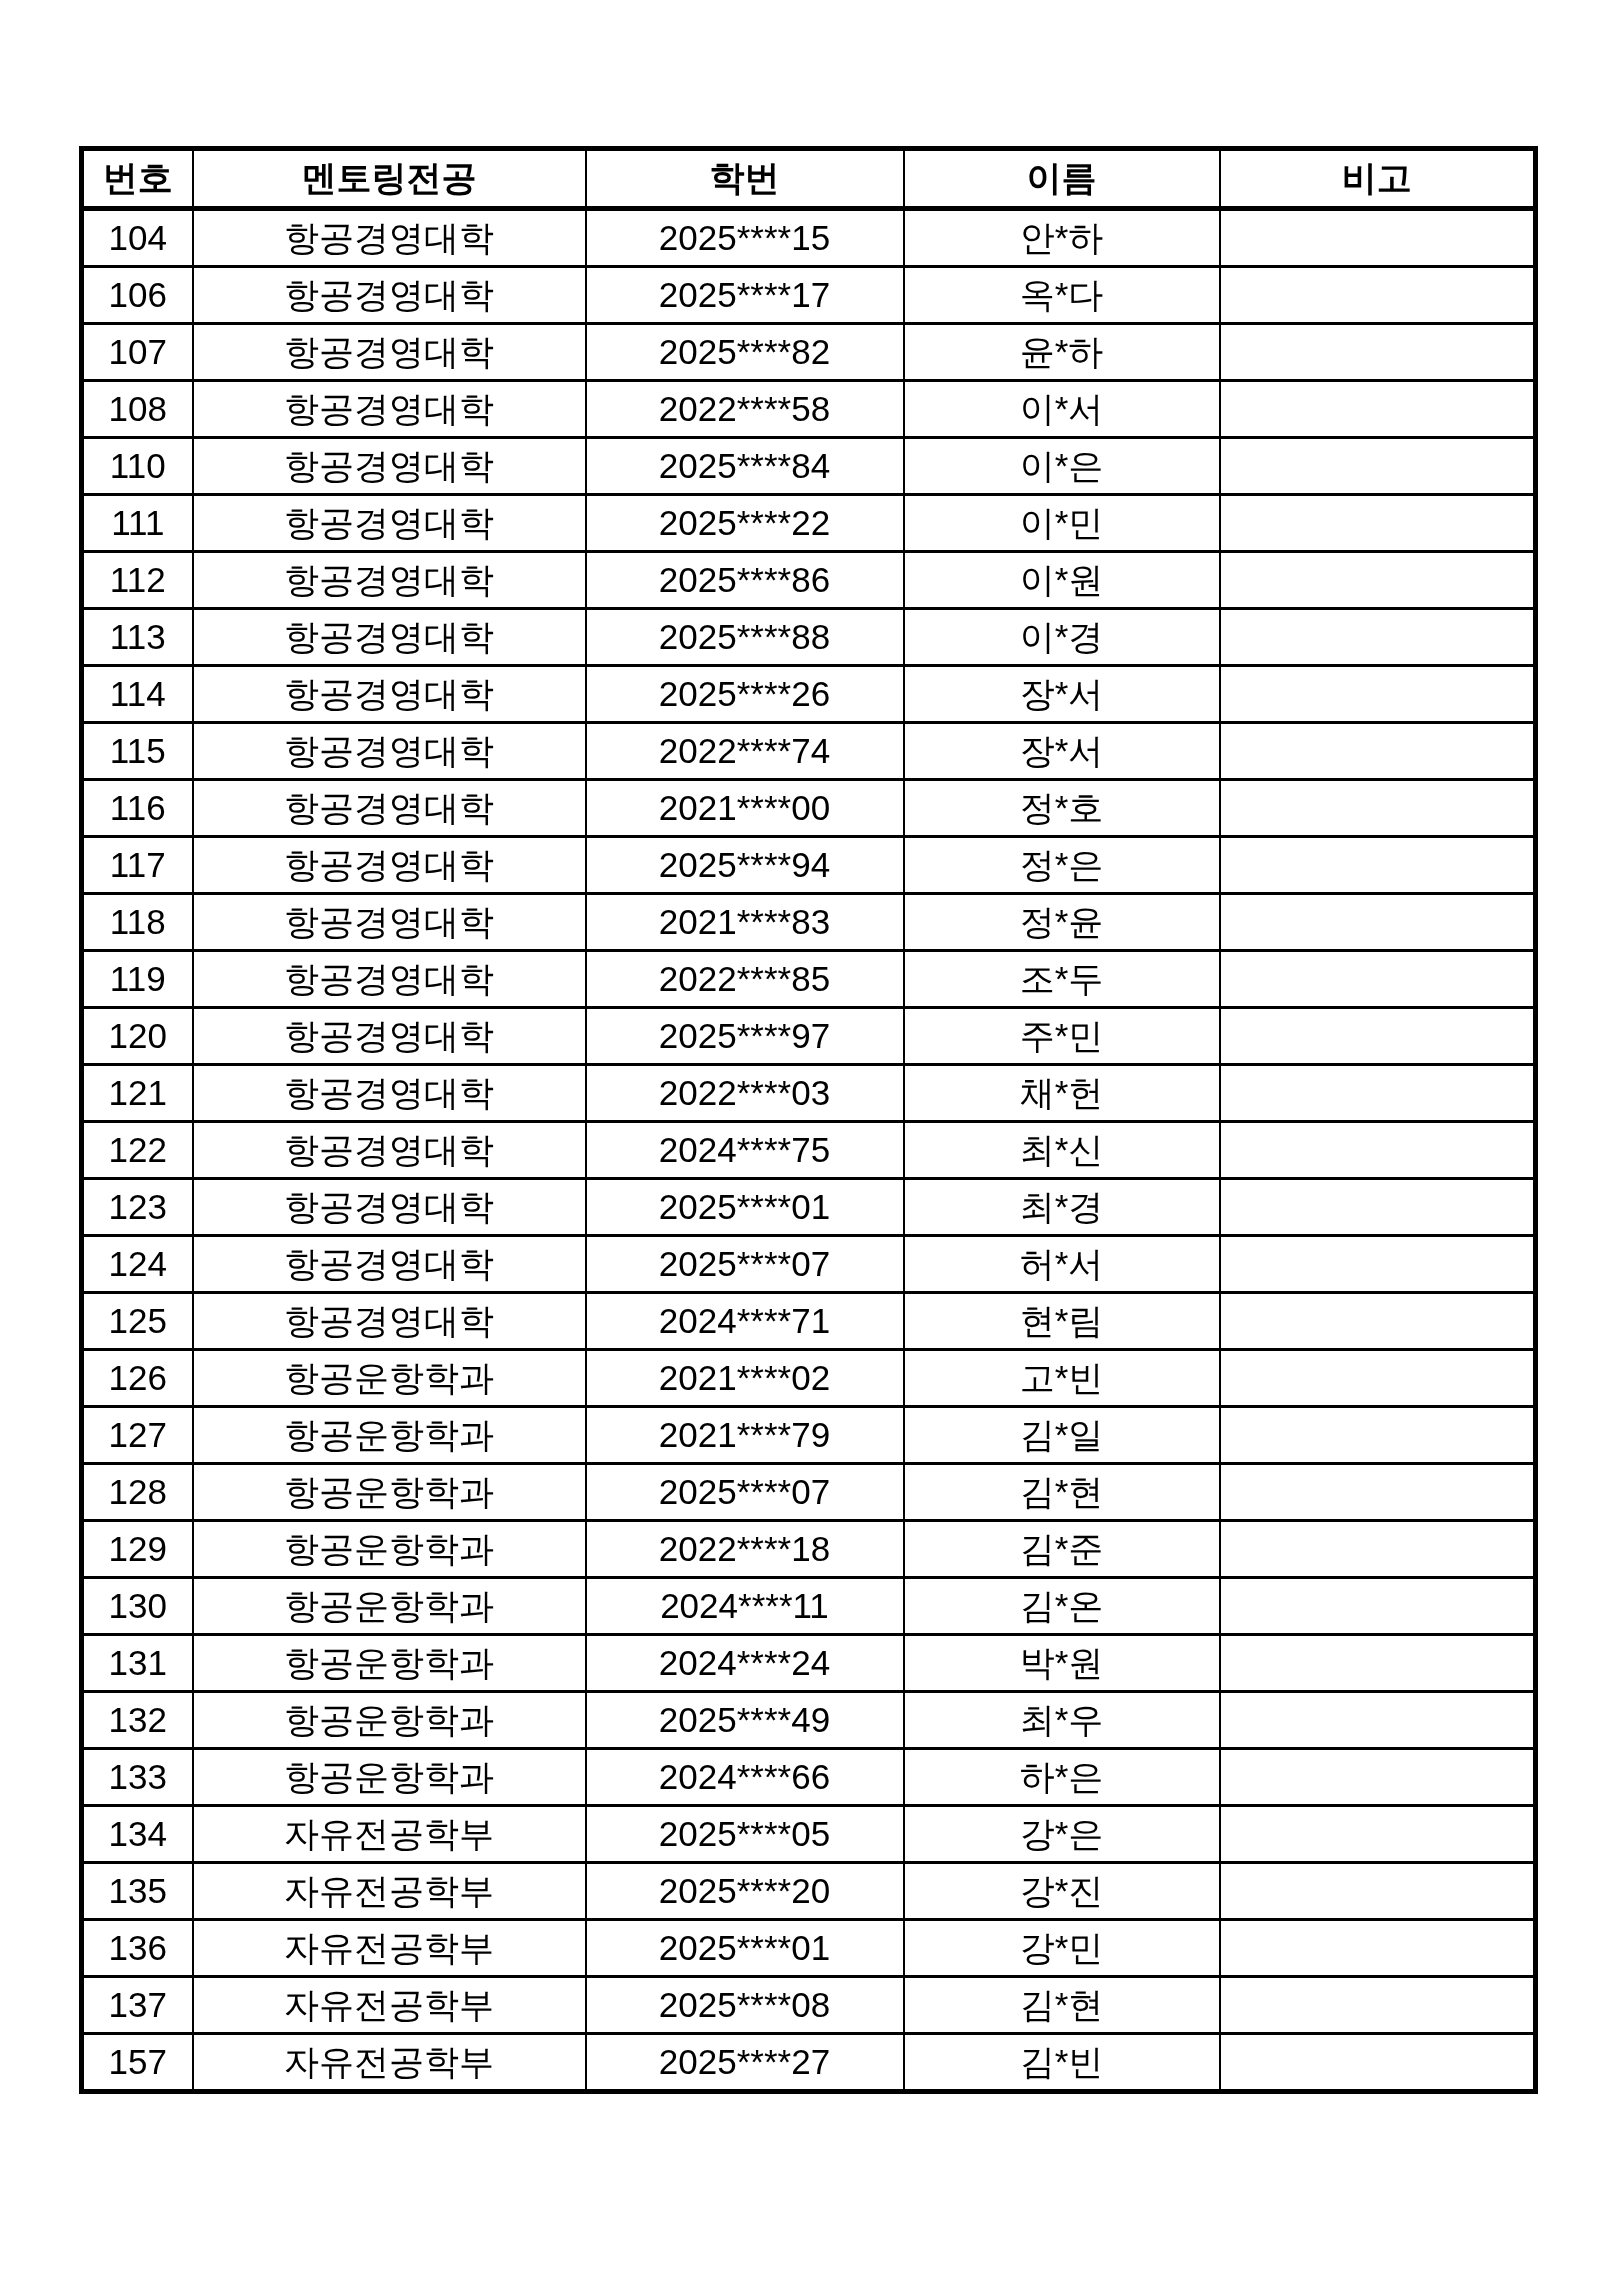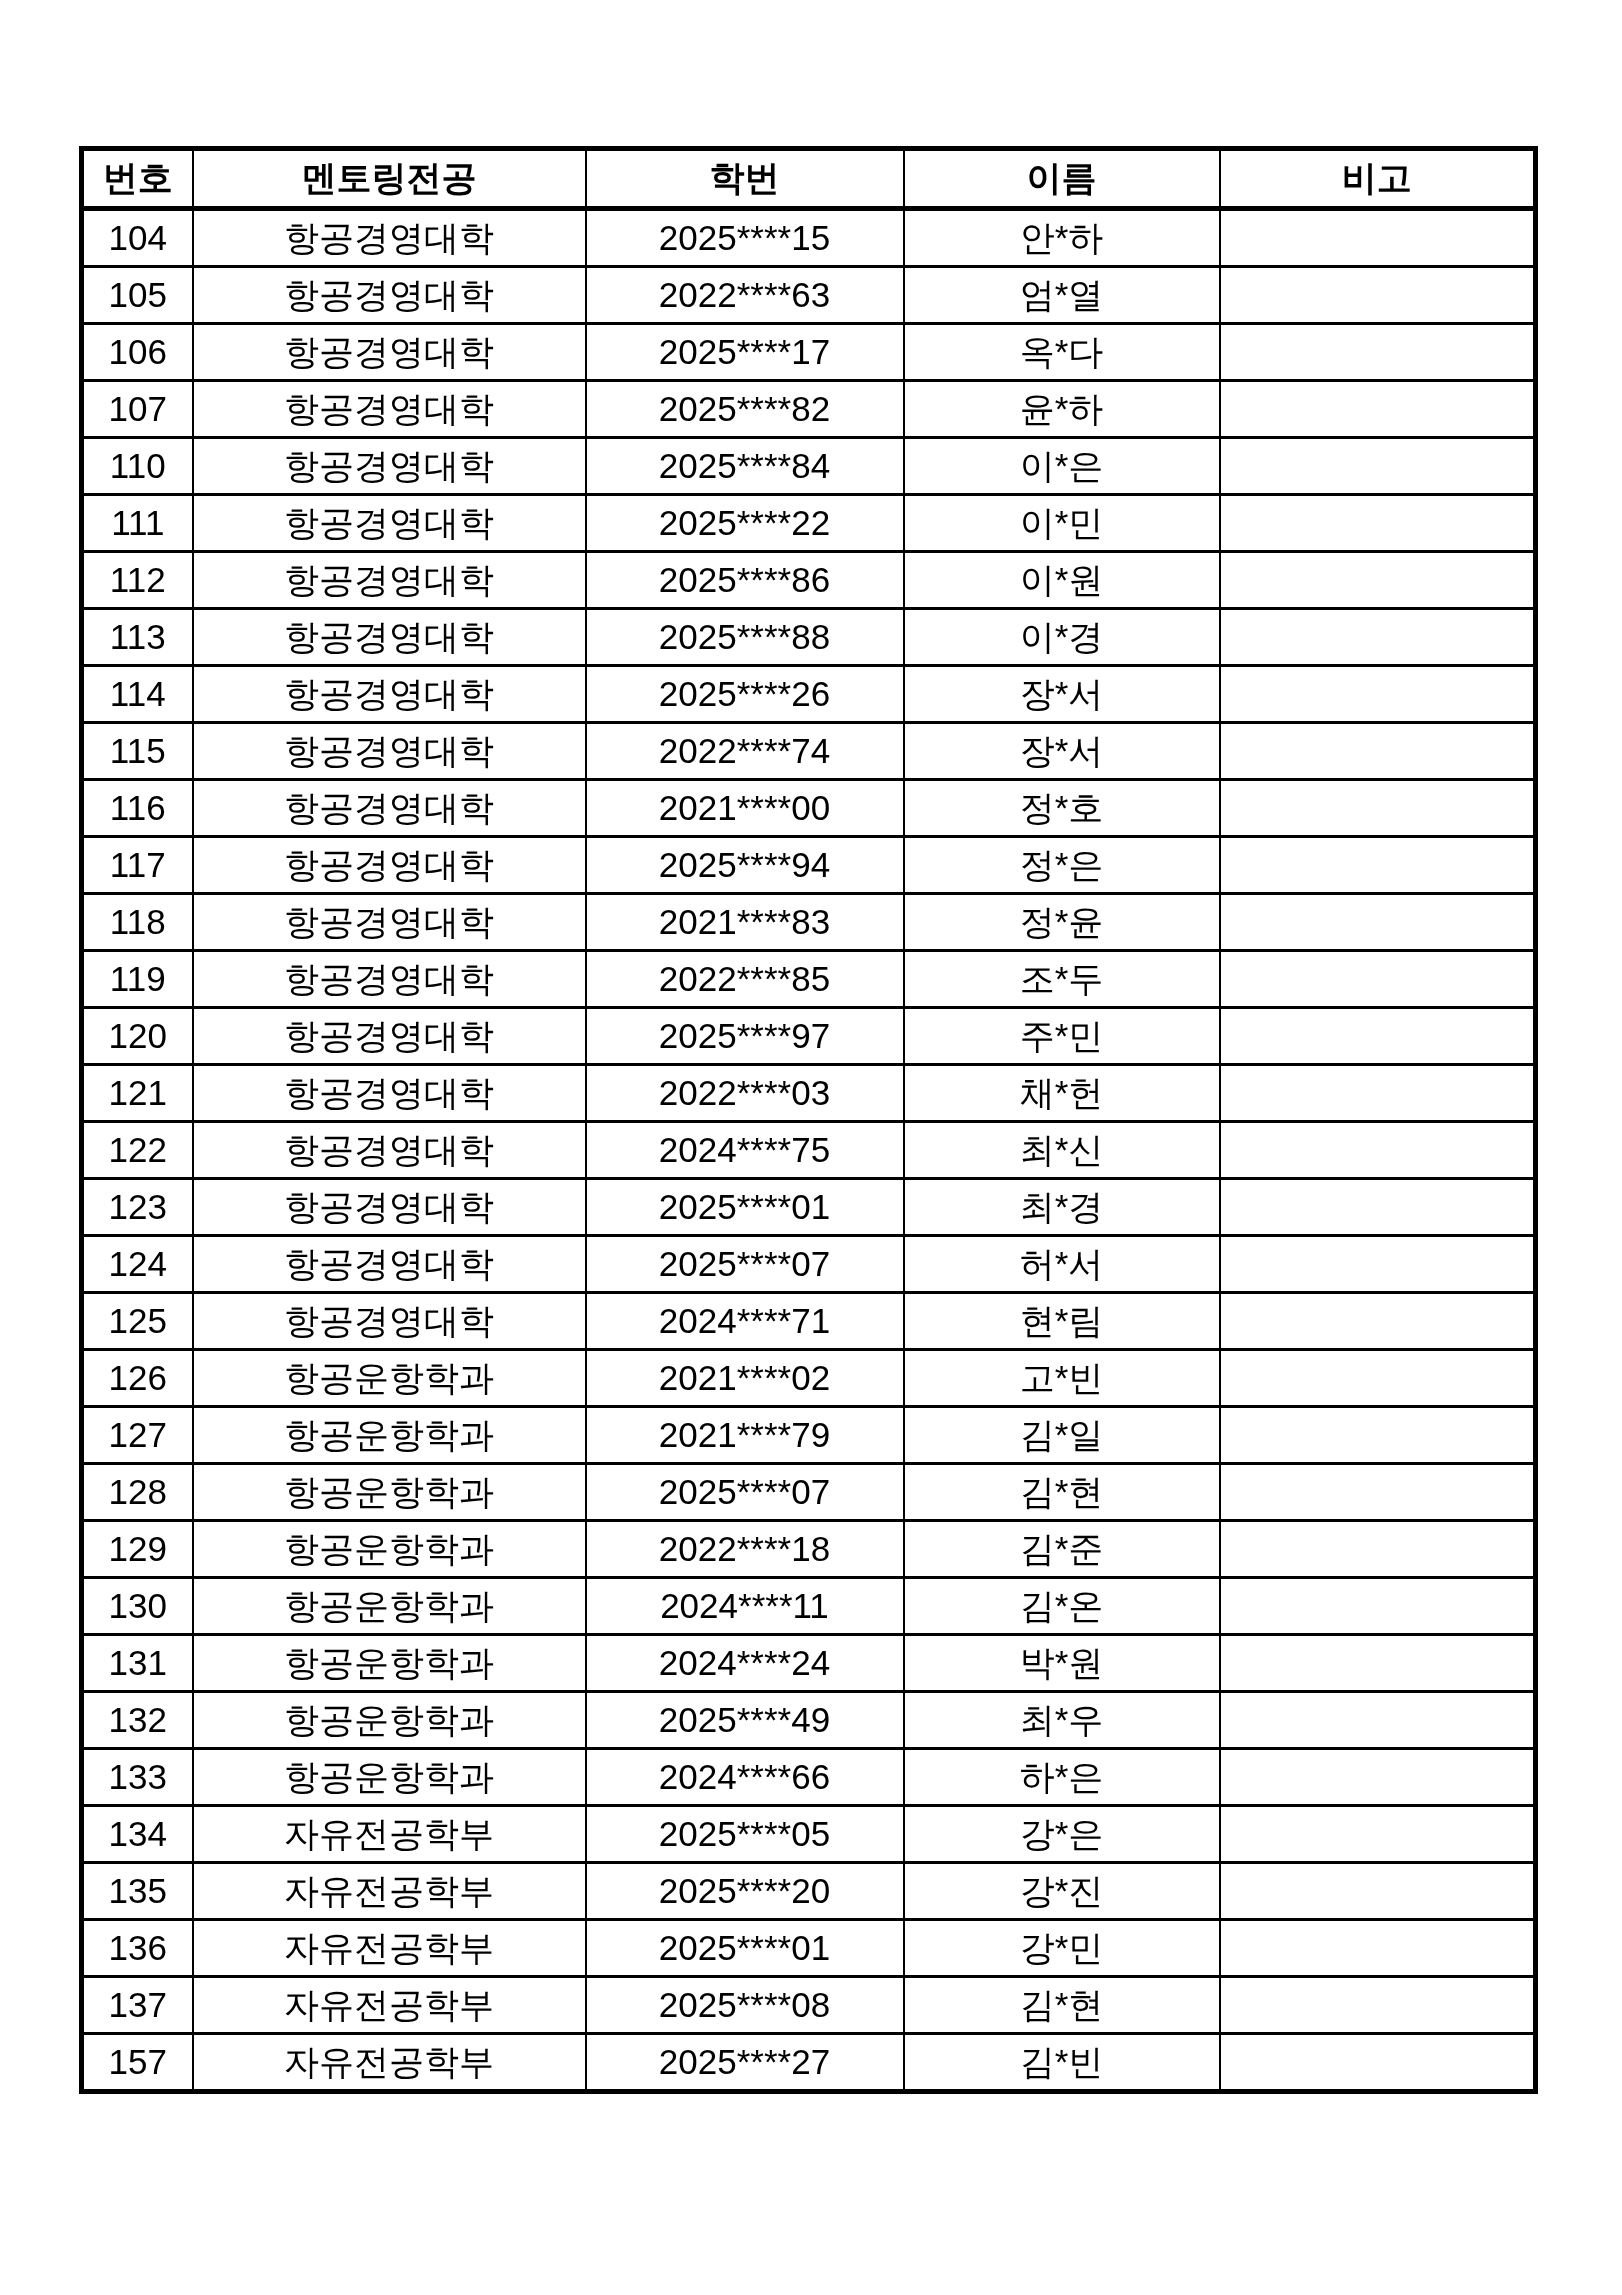--- a/index.html
+++ b/index.html
@@ -76,44 +76,44 @@
     </thead>
     <tbody>
   <tr>
     <td>104</td>
     <td>항공경영대학</td>
     <td>2025****15</td>
     <td>안*하</td>
     <td></td>
   </tr>
 
-  <tr>
-    <td>105</td>
-    <td>항공경영대학</td>
-    <td>2022****63</td>
-    <td>엄*열</td>
-    <td></td>
-  </tr>
 
   <tr>
     <td>106</td>
     <td>항공경영대학</td>
     <td>2025****17</td>
     <td>옥*다</td>
     <td></td>
   </tr>
 
   <tr>
     <td>107</td>
     <td>항공경영대학</td>
     <td>2025****82</td>
     <td>윤*하</td>
     <td></td>
   </tr>
 
+  <tr>
+    <td>108</td>
+    <td>항공경영대학</td>
+    <td>2022****58</td>
+    <td>이*서</td>
+    <td></td>
+  </tr>
 
 
   <tr>
     <td>110</td>
     <td>항공경영대학</td>
     <td>2025****84</td>
     <td>이*은</td>
     <td></td>
   </tr>
 

